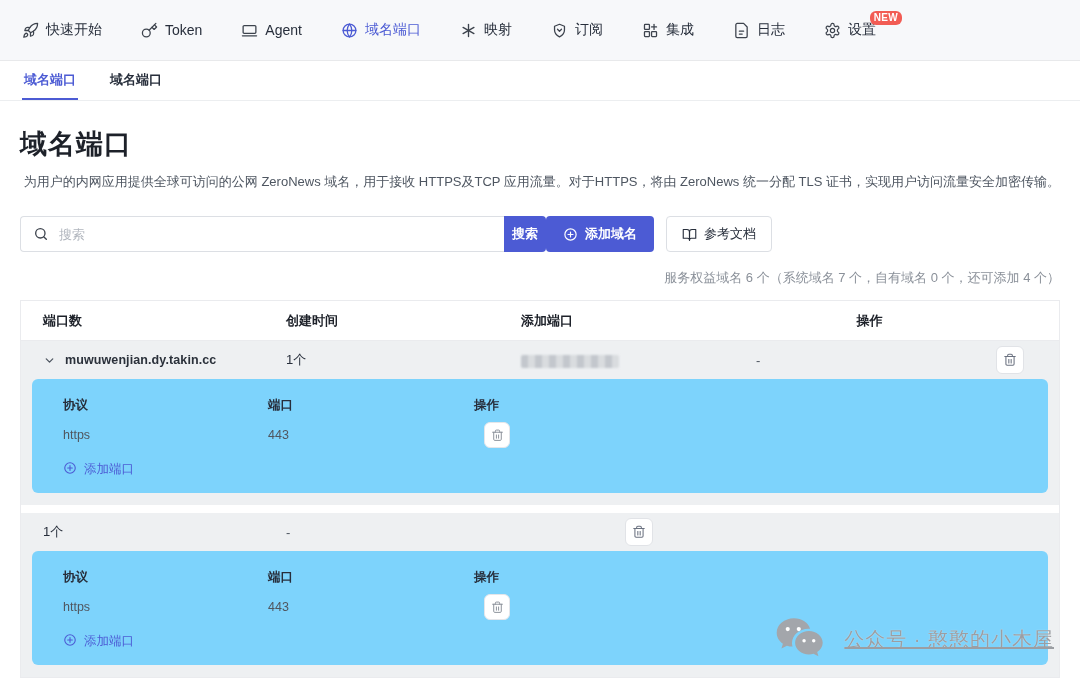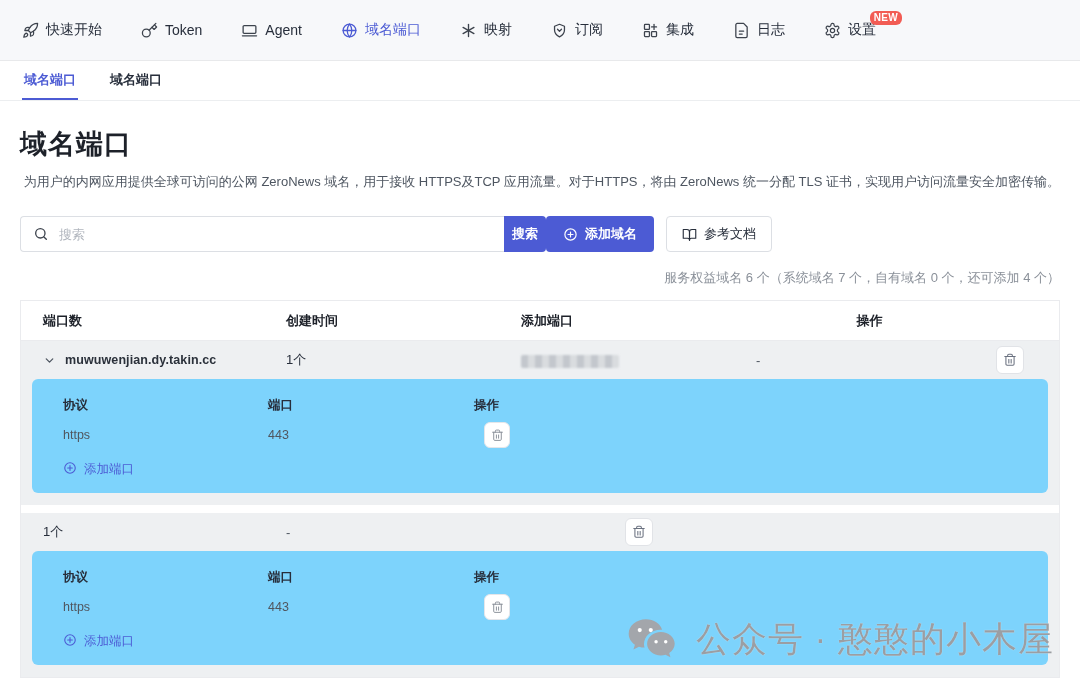--- a/index.html
+++ b/index.html
@@ -124,22 +124,23 @@
   .add-port {
     margin:9px 0 0 31px; display:inline-flex; align-items:flex-start; gap:7px;
     color:#4c5bd4; font-size:12.5px; cursor:pointer; text-decoration:none;
   }
   .add-port .bicon { width:14px; height:14px; }
   .add-port .bicon svg { width:14px; height:14px; }
 
   
   .watermark {
     position:absolute; right:26px; top:616px; display:flex; align-items:center; gap:14px;
-    color:#9b9ea3; font-size:35px; letter-spacing:1px; pointer-events:none;
+    color:#9b9ea3; font-size:20px; letter-spacing:1px; pointer-events:none;
     text-shadow:0 0 1px rgba(255,255,255,.7);
+    text-decoration:underline;
   }
   .wm-icon svg { width:56px; height:46px; }
 </style>
 </head>
 <body>
 
 <header class="topnav">
   <div class="nav-item">
     <span class="nicon">
       <svg viewBox="0 0 24 24" fill="none" stroke="currentColor" stroke-width="1.8" stroke-linecap="round" stroke-linejoin="round">

